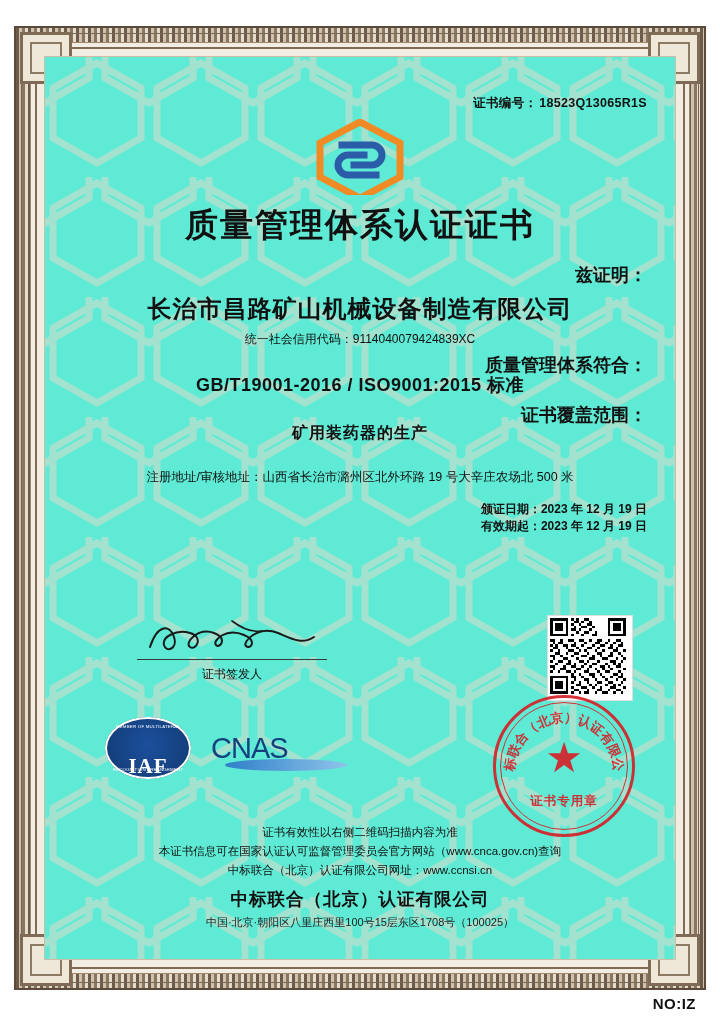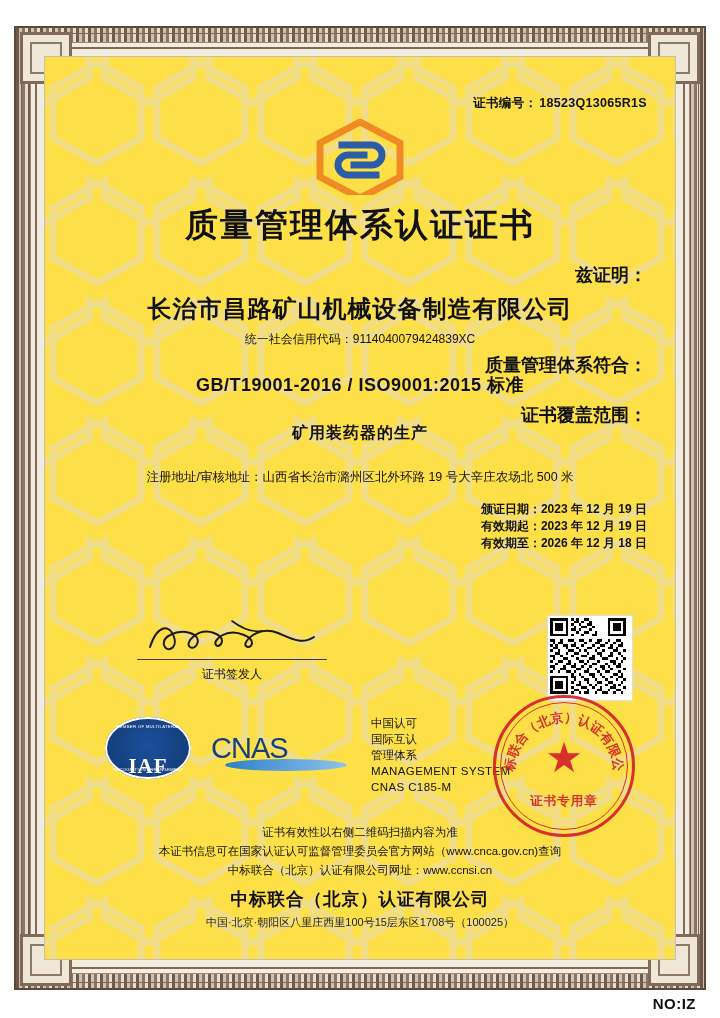--- a/index.html
+++ b/index.html
@@ -81,21 +81,21 @@
   .corner.tr { right: 20px; top: 32px; }
   .corner.bl { left: 20px; bottom: 32px; }
   .corner.br { right: 20px; bottom: 32px; }
 
   
   .cert-body {
     position: absolute;
     left: 44px; top: 56px;
     width: 632px;
     height: 904px;
-    background: #fde047;
+    background: #5eead4;
     box-sizing: border-box;
     border: 1px solid #cbbda6;
     overflow: hidden;
   }
   
   .watermark {
     position: absolute;
     left: 0; top: 0; right: 0; bottom: 0;
     opacity: 0.5;
     pointer-events: none;
@@ -463,23 +463,20 @@
       <div class="scope-line">矿用装药器的生产</div>
 
       <div class="address-line">注册地址/审核地址：山西省长治市潞州区北外环路 19 号大辛庄农场北 500 米</div>
 
       <div class="dates">
         <div>
           <span>颁证日期：</span><span>2023 年 12 月 19 日</span>
         </div>
         <div>
           <span>有效期起：</span><span>2023 年 12 月 19 日</span>
-        </div>
-        <div>
-          <span>有效期至：</span><span>2026 年 12 月 18 日</span>
         </div>
       </div>
 
       <div class="signature-area">
         <div class="sig-mark">
           <svg width="200" height="42" viewBox="0 0 200 42">
             <path d="M18,30 C26,6 38,8 42,20 C46,32 34,36 32,28 C30,20 44,12 58,16 C72,20 64,34 58,30 C52,26 66,10 82,16 C96,21 88,32 84,28 C80,24 94,10 112,18 C126,24 118,33 114,29 C110,25 126,8 146,16 C160,22 170,28 182,20" fill="none" stroke="#1a1a1a" stroke-width="2" stroke-linecap="round"></path>
             <path d="M100,4 C108,10 118,16 130,14" fill="none" stroke="#1a1a1a" stroke-width="1.6" stroke-linecap="round"></path>
           </svg>
         </div>
@@ -687,27 +684,20 @@
           <div class="iaf-top">MEMBER OF MULTILATERAL</div>
           <div class="iaf-text">IAF</div>
           <div class="iaf-bottom">RECOGNITION ARRANGEMENT</div>
         </div>
 
         <div class="cnas-logo">
           <span class="cnas-text">CNAS</span>
           <span class="cnas-swoosh"></span>
         </div>
 
-        <div class="cnas-caption">
-          <div>中国认可</div>
-          <div>国际互认</div>
-          <div>管理体系</div>
-          <div class="en">MANAGEMENT  SYSTEM</div>
-          <div class="en">CNAS C185-M</div>
-        </div>
       </div>
 
       <div class="seal">
         <div class="seal-inner"></div>
         <svg class="seal-arc" viewBox="0 0 136 136">
           <defs>
             <path id="arcpath" d="M 18,74 A 50,50 0 1 1 118,74" fill="none"></path>
           </defs>
           <text>
             <textPath href="#arcpath" startOffset="50%" text-anchor="middle">中标联合（北京）认证有限公司</textPath>

